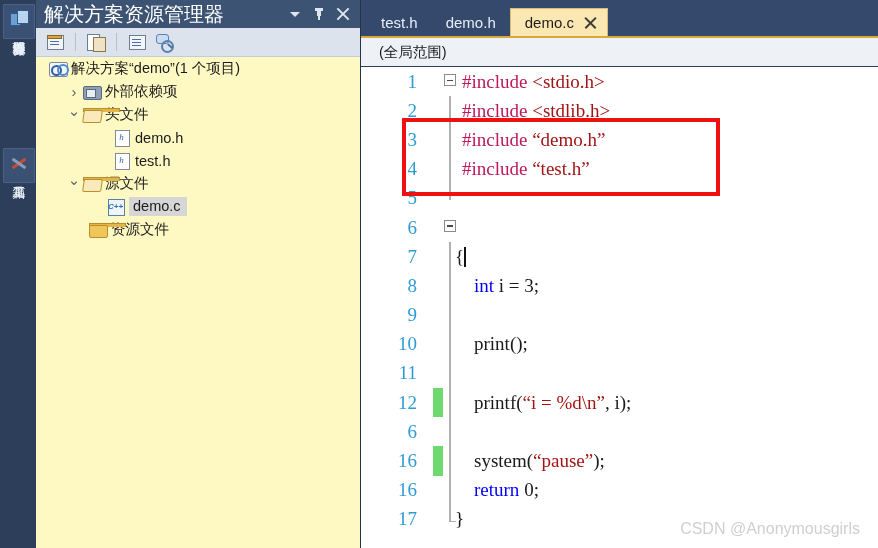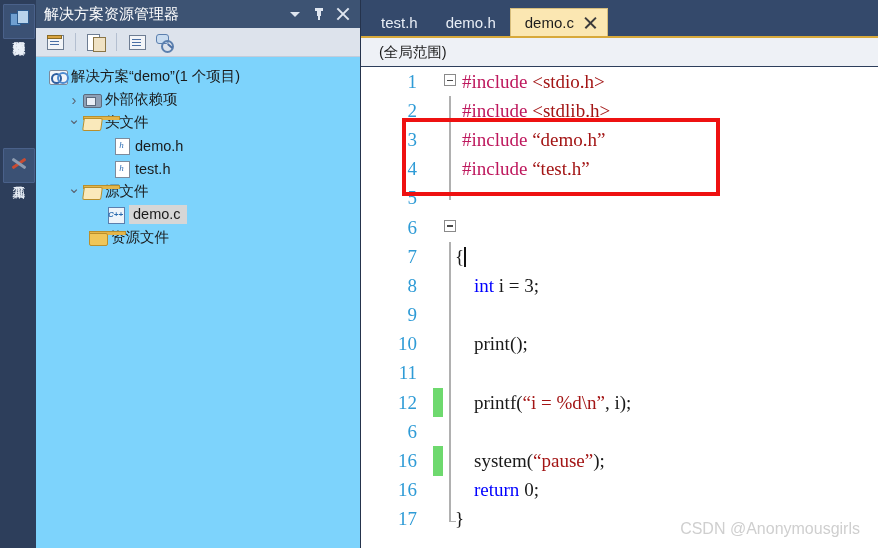--- a/index.html
+++ b/index.html
@@ -69,21 +69,21 @@
     border-right: 1px solid #25334c;
   }
   .se-title {
     height: 28px;
     background: #3d5373;
     display: flex; align-items: center;
     padding: 0 4px 0 8px;
     position: relative;
   }
   .se-title-text {
-    color: #ffffff; font-size: 15px; white-space: nowrap;
+    color: #ffffff; font-size: 20px; white-space: nowrap;
     flex: 1;
   }
   .se-title-btns { display: flex; align-items: center; gap: 10px; padding-right: 6px; }
   .tbtn { width: 14px; height: 14px; position: relative; cursor: default; }
   .tbtn .caret {
     position: absolute; left: 2px; top: 5px;
     width: 0; height: 0;
     border-left: 5px solid transparent;
     border-right: 5px solid transparent;
     border-top: 5px solid #dfe6f0;
@@ -143,22 +143,21 @@
     background: #4a6fa5; transform: rotate(40deg);
   }
   .tb-ico .bub {
     position: absolute; left: 3px; top: 2px; width: 11px; height: 8px;
     background: #c9dcf0; border: 1px solid #5b7fae; border-radius: 3px;
   }
 
   
   .se-tree {
     position: absolute; top: 57px; left: 0; right: 0; bottom: 0;
-    background: #7dd3fc;
-    padding-top: 8px;
+    background: #fef9c3;
     font-size: 14.5px;
     color: #1b1b1b;
   }
   .trow {
     display: flex; align-items: center;
     height: 23px; white-space: nowrap;
     cursor: default;
   }
   .trow.sel .tlabel {
     background: #d6d6d6;

